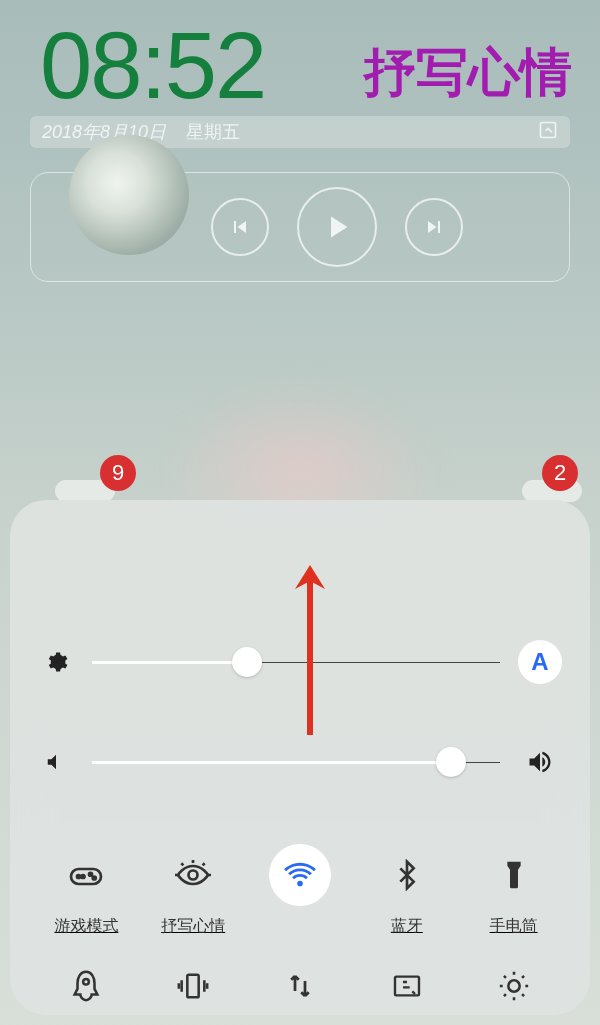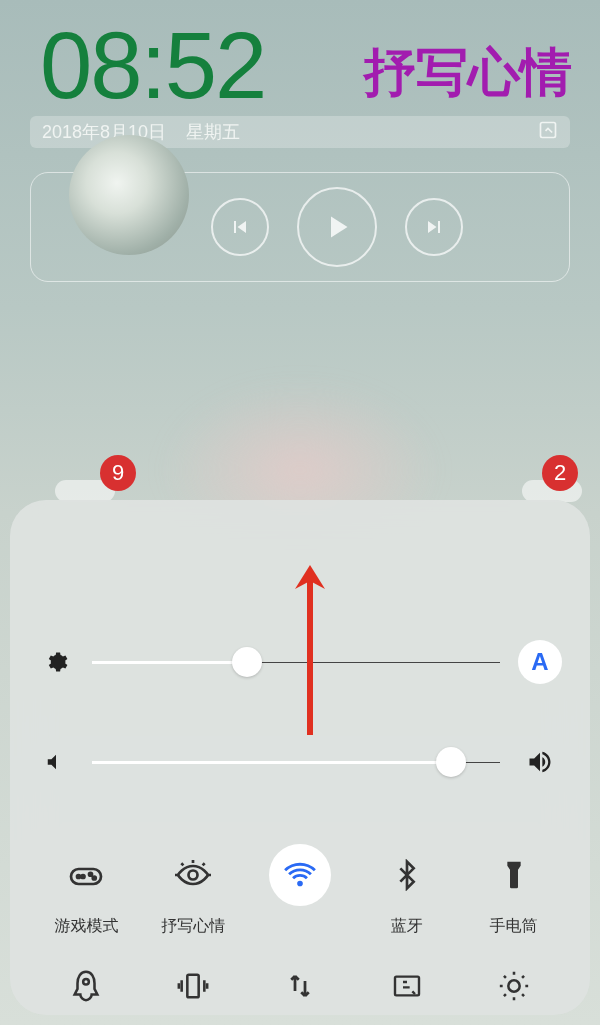--- a/index.html
+++ b/index.html
@@ -54,21 +54,21 @@
       right: 30px;
       height: 32px;
       background: rgba(255,255,255,0.25);
       border-radius: 6px;
       display: flex;
       align-items: center;
       padding: 0 12px;
       color: #f0f4f2;
       font-size: 18px;
     }
-    .date-bar .date { margin-right: 20px; }
+    .date-bar .date { margin-right: 20px; font-style: italic; }
     .date-bar .edit-icon { margin-left: auto; }
     
     .music-widget {
       position: absolute;
       top: 172px;
       left: 30px;
       right: 30px;
       height: 110px;
       border: 1px solid rgba(255,255,255,0.55);
       border-radius: 18px;
@@ -199,20 +199,21 @@
       border-radius: 50%;
       background: #fff;
       box-shadow: 0 1px 3px rgba(0,0,0,0.2);
     }
     
     .toggle-grid {
       display: grid;
       grid-template-columns: repeat(5, 1fr);
       gap: 18px 10px;
       margin-top: 4px;
+      text-decoration: underline;
     }
     .toggle {
       display: flex;
       flex-direction: column;
       align-items: center;
       gap: 10px;
     }
     .toggle-icon {
       width: 62px;
       height: 62px;

